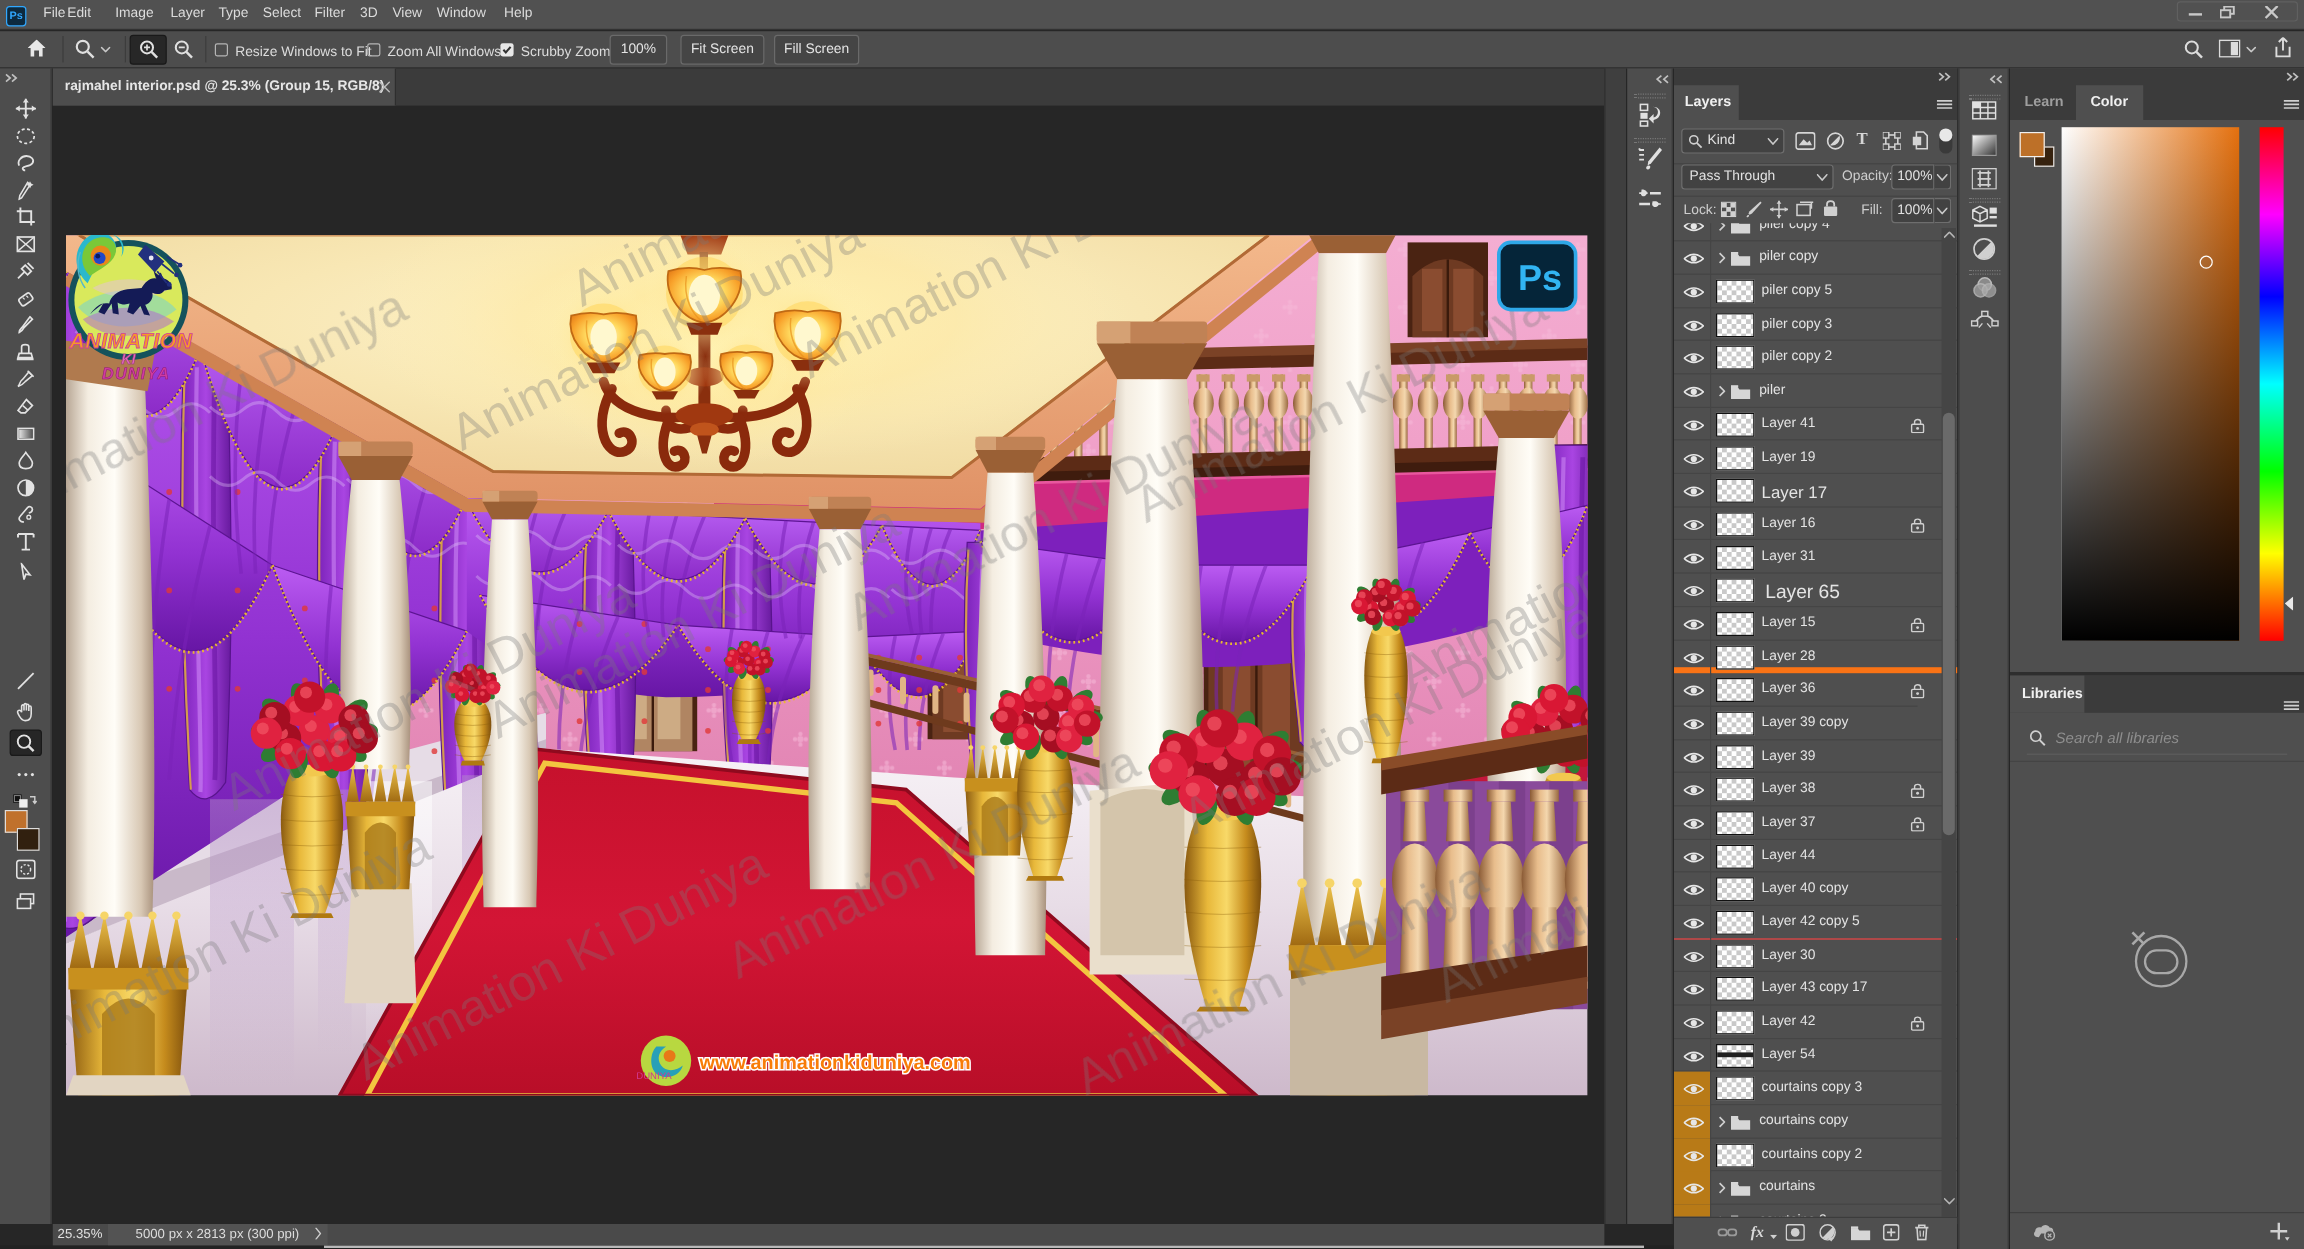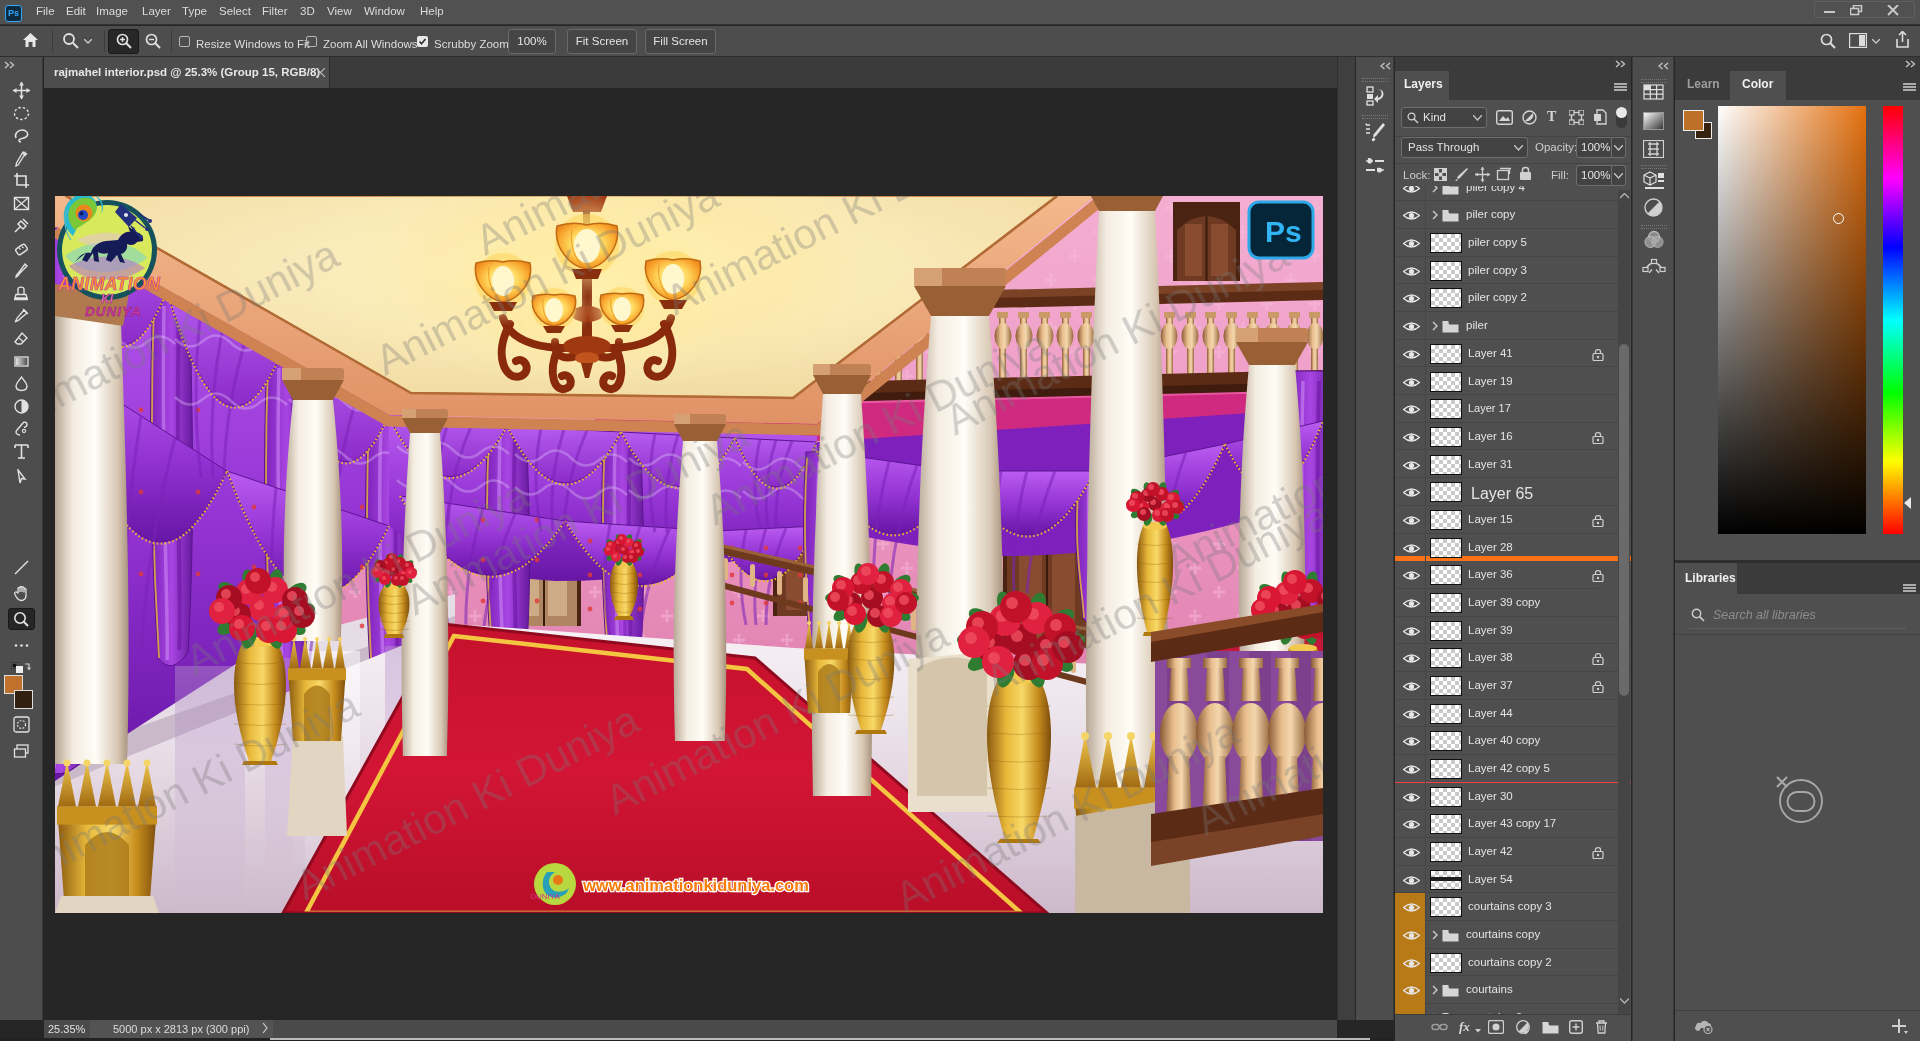--- a/index.html
+++ b/index.html
@@ -5,21 +5,21 @@
 html,body{width:1920px;height:1041px;overflow:hidden;background:#262626;
 font-family:"Liberation Sans",sans-serif;-webkit-font-smoothing:antialiased}
 .abs{position:absolute}
 .txt{color:#dcdcdc;font-size:11.5px;white-space:nowrap}
 svg{display:block}
 </style></head>
 <body>
 <div class="abs" style="left:0;top:0;width:1920px;height:25px;background:#515151;border-bottom:1px solid #323232">
     <div class="abs" style="left:5px;top:5px;width:17px;height:17px;background:#0d2a3f;border:1px solid #31a8ff;border-radius:3px;color:#31a8ff;font-size:9px;font-weight:bold;text-align:center;line-height:15px">Ps</div>
     <span class="abs txt" style="left:36px;top:5px">File</span>
-    <span class="abs txt" style="left:66px;top:5px">Edit</span>
+    <span class="abs txt" style="left:56px;top:5px">Edit</span>
     <span class="abs txt" style="left:96px;top:5px">Image</span>
     <span class="abs txt" style="left:142px;top:5px">Layer</span>
     <span class="abs txt" style="left:182px;top:5px">Type</span>
     <span class="abs txt" style="left:219px;top:5px">Select</span>
     <span class="abs txt" style="left:262px;top:5px">Filter</span>
     <span class="abs txt" style="left:300px;top:5px">3D</span>
     <span class="abs txt" style="left:327px;top:5px">View</span>
     <span class="abs txt" style="left:364px;top:5px">Window</span>
     <span class="abs txt" style="left:420px;top:5px">Help</span>
     <div class="abs" style="left:1814px;top:1px;width:101px;height:17px;border:1px solid #606060;border-radius:3px"></div>
@@ -1478,21 +1478,21 @@
         <div class="abs" style="left:35px;top:4px;width:32px;height:20px;border:1px solid #111;background:#fff;background-image:conic-gradient(#c9c9c9 90deg,#fff 90deg 180deg,#c9c9c9 180deg 270deg,#fff 270deg);background-size:8px 8px"></div>
         <span class="abs" style="left:73px;top:7px;font-size:11.5px;color:#e4e4e4">Layer 19</span>
       </div>
       <div class="abs" style="left:0;top:209.1px;width:236px;height:27.68px;border-bottom:1px solid #454545">
         <svg class="abs" style="left:8px;top:9px" width="17" height="11">
           <path d="M0.5 5.5 Q8.5 -1.5 16.5 5.5 Q8.5 12.5 0.5 5.5 Z" fill="none" stroke="#e6e6e6" stroke-width="1.3"></path>
           <circle cx="8.5" cy="5.5" r="2.6" fill="#e6e6e6"></circle>
         </svg>
         <div class="abs" style="left:30px;top:0;width:1px;height:28px;background:#454545"></div>
         <div class="abs" style="left:35px;top:4px;width:32px;height:20px;border:1px solid #111;background:#fff;background-image:conic-gradient(#c9c9c9 90deg,#fff 90deg 180deg,#c9c9c9 180deg 270deg,#fff 270deg);background-size:8px 8px"></div>
-        <span class="abs" style="left:73px;top:7px;font-size:11px;color:#e4e4e4">Layer 17</span>
+        <span class="abs" style="left:73px;top:7px;font-size:14px;color:#e4e4e4">Layer 17</span>
       </div>
       <div class="abs" style="left:0;top:236.8px;width:236px;height:27.68px;border-bottom:1px solid #454545">
         <svg class="abs" style="left:8px;top:9px" width="17" height="11">
           <path d="M0.5 5.5 Q8.5 -1.5 16.5 5.5 Q8.5 12.5 0.5 5.5 Z" fill="none" stroke="#e6e6e6" stroke-width="1.3"></path>
           <circle cx="8.5" cy="5.5" r="2.6" fill="#e6e6e6"></circle>
         </svg>
         <div class="abs" style="left:30px;top:0;width:1px;height:28px;background:#454545"></div>
         <div class="abs" style="left:35px;top:4px;width:32px;height:20px;border:1px solid #111;background:#fff;background-image:conic-gradient(#c9c9c9 90deg,#fff 90deg 180deg,#c9c9c9 180deg 270deg,#fff 270deg);background-size:8px 8px"></div>
         <span class="abs" style="left:73px;top:7px;font-size:11.5px;color:#e4e4e4">Layer 16</span>
         <svg class="abs" style="left:197px;top:8px" width="12" height="13">

